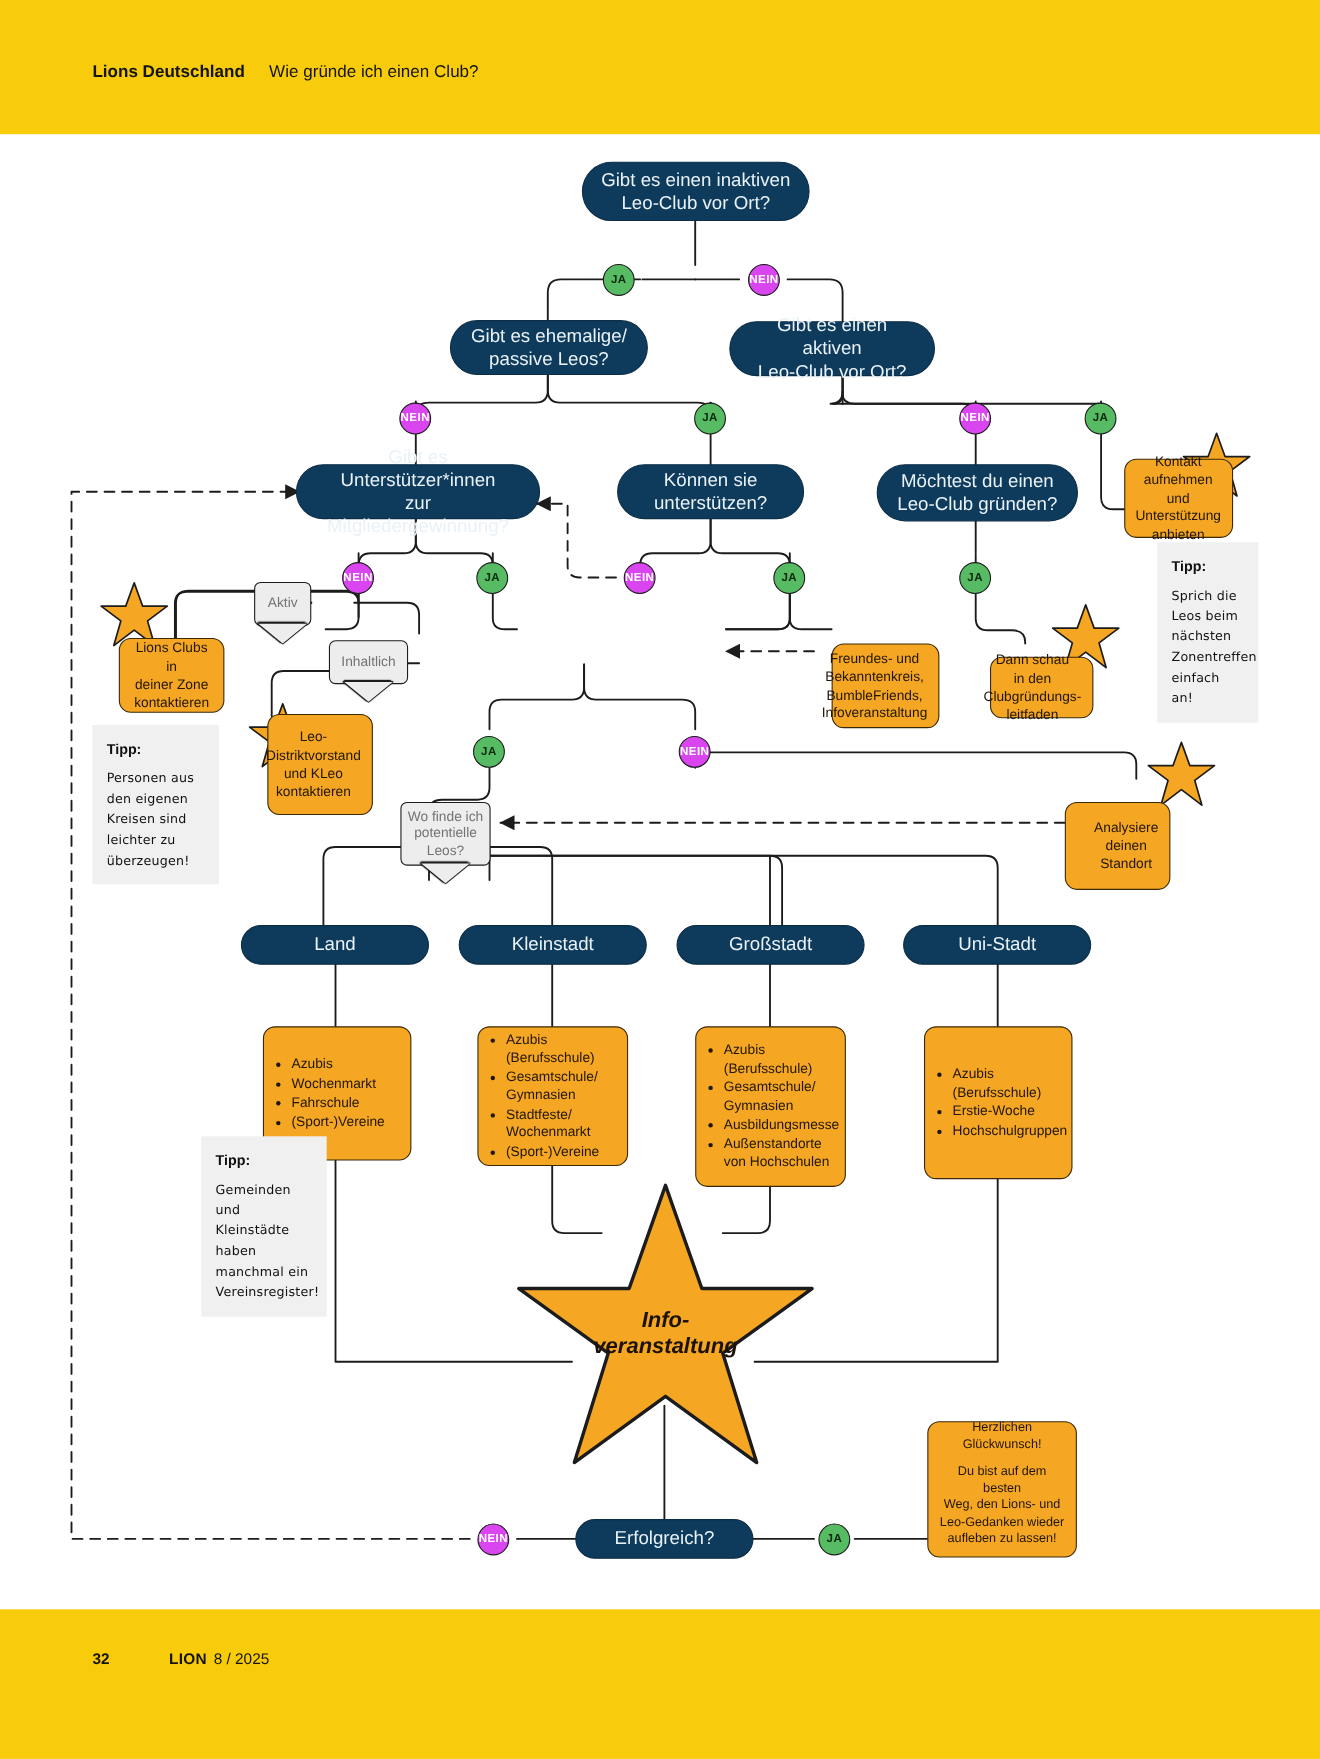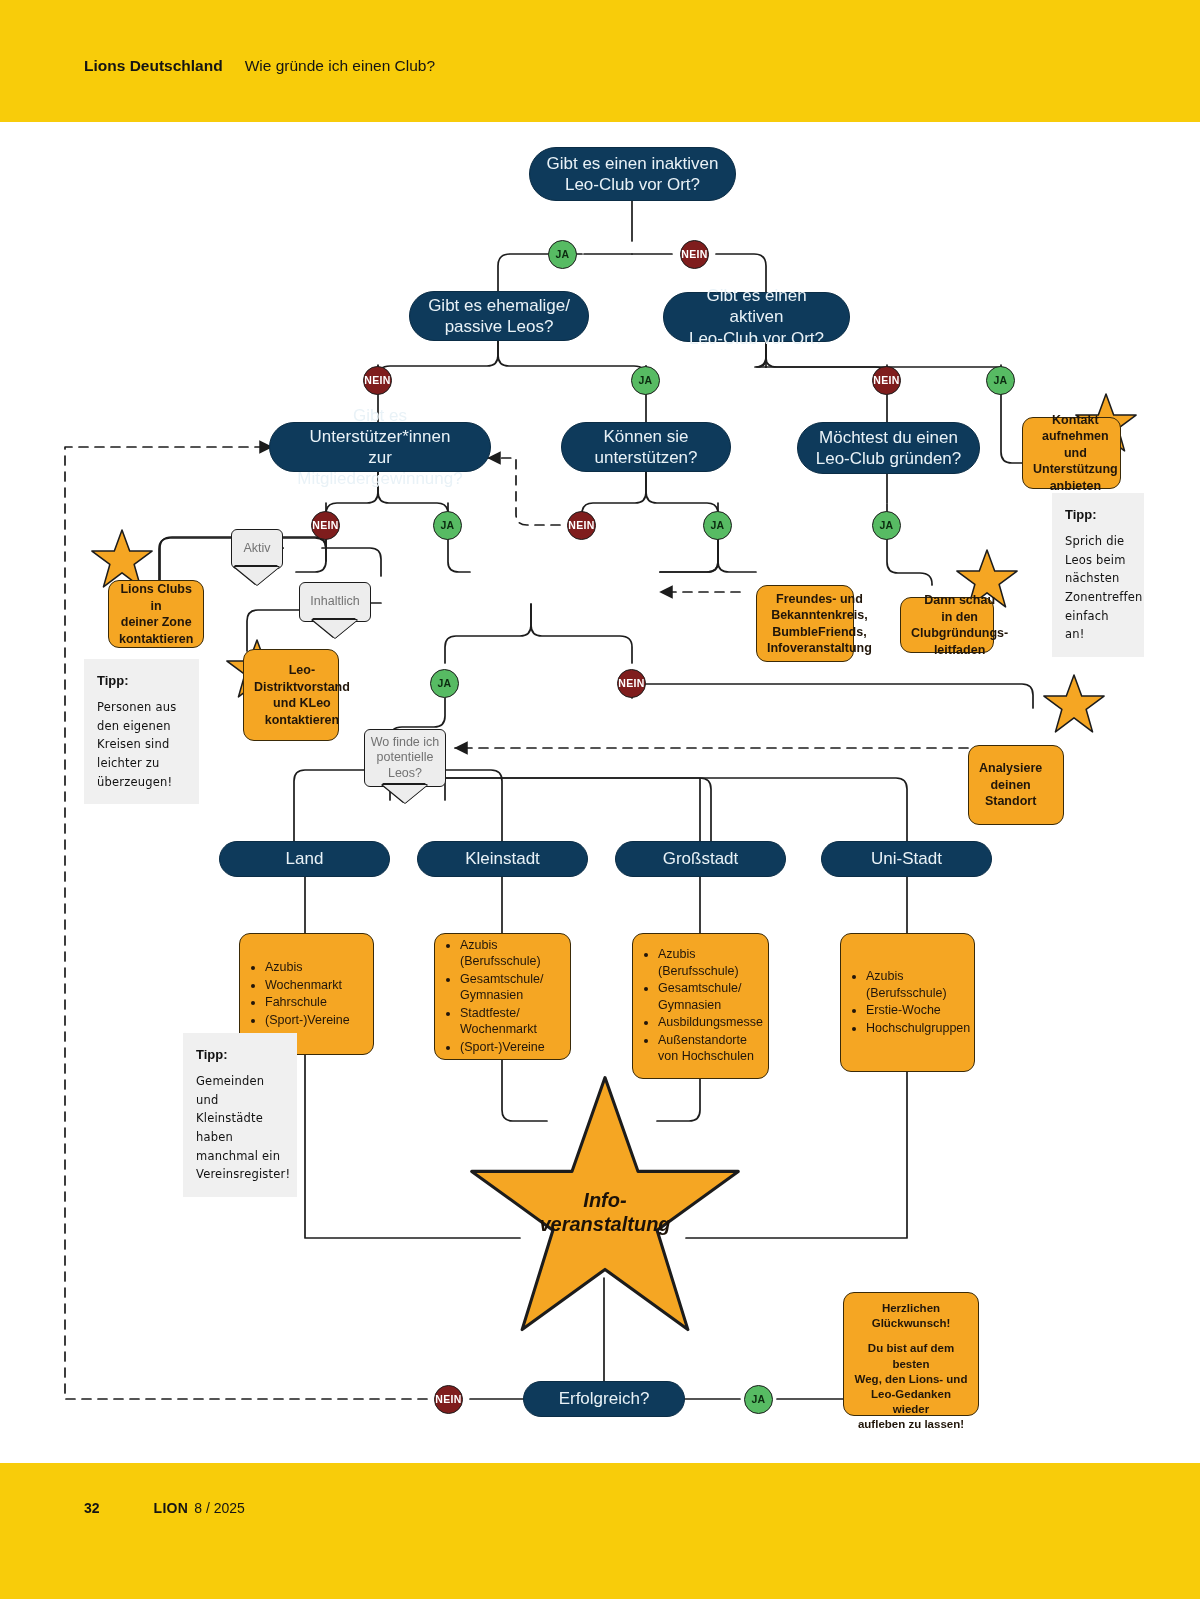--- a/index.html
+++ b/index.html
@@ -59,33 +59,33 @@
   .badge {
     border-radius:50%;
     color:#ffffff;
     font-size:10.5px;
     font-weight:bold;
     letter-spacing:.4px;
     border:1px solid #1c1c1c;
     z-index:6;
   }
   .badge.ja  { background:#57BB63; color:#0c2b10;text-align:center; }
-  .badge.nein{ background:#7f1d1d; color:#ffffff; }
+  .badge.nein{ background:#d946ef; color:#ffffff; }
 
   .obox {
     background:#F5A623;
     border:1.6px solid #3a2a08;
     border-radius:11px;
     color:#21160a;
     font-size:12.5px;
     padding:8px 10px;
     line-height:1.32;
     z-index:4;
   }
-  .obox.center { display:flex; align-items:center; justify-content:flex-start; text-align:center;font-weight:bold; }
+  .obox.center { display:flex; align-items:center; justify-content:flex-end; text-align:center; }
   .obox ul { margin:0; padding-left:15px; text-align:left; }
   .obox li { margin:0 0 1px 0; }
 
   
   .bubble {
     position:absolute;
     background:#EDEDED;
     border:1.6px solid #1c1c1c;
     border-radius:6px;
     font-size:12.5px;
@@ -414,21 +414,21 @@
 Infoveranstaltung</span>
   </div>
 
   <div class="obox center" style="position:absolute; left:900px; top:583px; width:94px; height:56px;margin-top:14px;">
     <span style="white-space:pre-line;">Dann schau
 in den
 Clubgründungs-
 leitfaden</span>
   </div>
 
-  <div class="obox center" style="position:absolute; left:968px; top:745px; width:96px; height:80px;">
+  <div class="obox center" style="position:absolute; left:968px; top:729px; width:96px; height:80px;">
     <span style="white-space:pre-line;">Analysiere
 deinen
 Standort</span>
   </div>
 
   <div class="obox center" style="position:absolute; left:843px; top:1292px; width:136px; height:124px; flex-direction:column; gap:10px; font-size:11.5px;">
     <span>Herzlichen Glückwunsch!</span>
     <span style="white-space:pre-line;">Du bist auf dem besten
 Weg, den Lions- und
 Leo-Gedanken wieder

